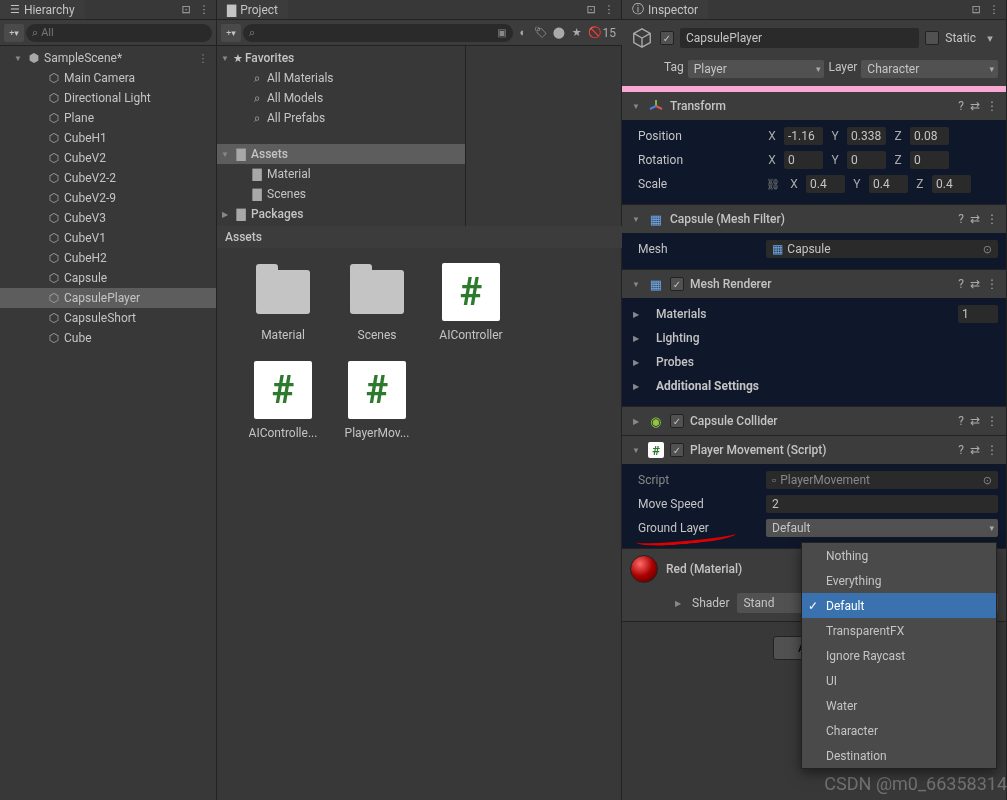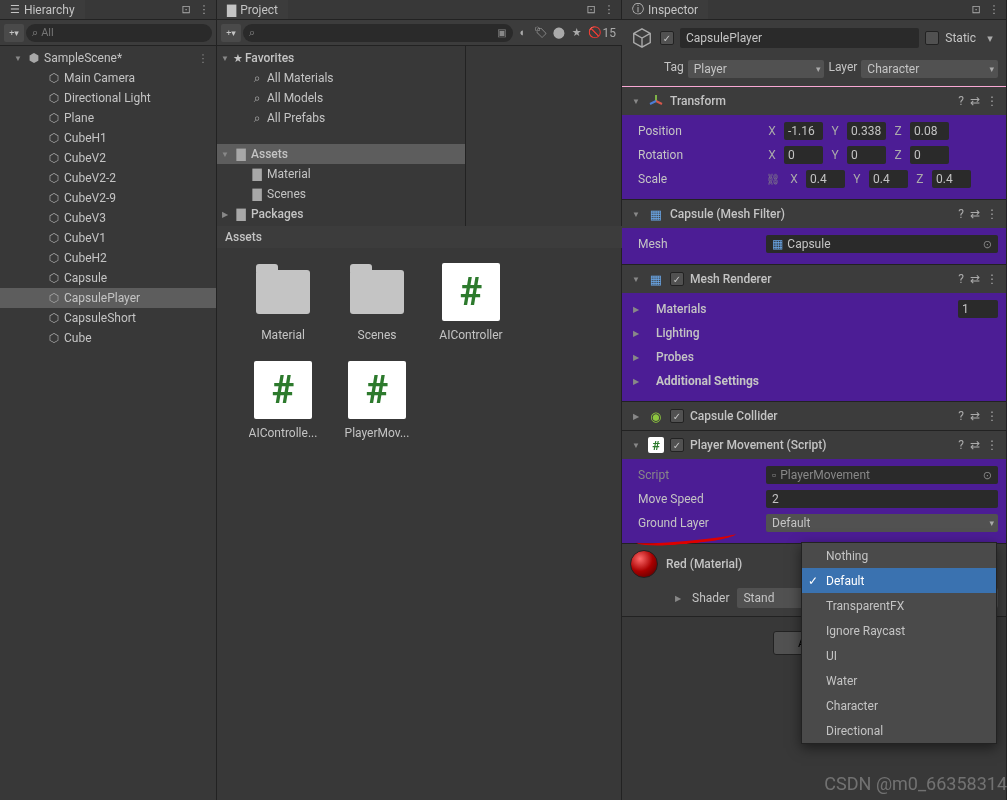--- a/index.html
+++ b/index.html
@@ -43,31 +43,31 @@
 .asset-label { font-size:12px; text-align:center; max-width:84px; overflow:hidden; text-overflow:ellipsis; white-space:nowrap; }
 
 
 .inspector { flex:1; display:flex; flex-direction:column; }
 .insp-body { overflow:auto; flex:1; }
 .insp-header { padding:6px 8px; display:flex; align-items:center; gap:6px; background:#3c3c3c; }
 .cube-icon { width:24px; height:24px; display:flex; align-items:center; justify-content:center; color:#aaa; }
 .name-input { flex:1; background:#2a2a2a; border:none; border-radius:2px; padding:3px 6px; color:#c4c4c4; height:20px; }
 .checkbox { width:14px; height:14px; background:#515151; border:1px solid #222; border-radius:2px; display:flex; align-items:center; justify-content:center; cursor:pointer; }
 .checkbox.checked::after { content:'✓'; color:#c4c4c4; font-size:10px; }
-.tag-layer { display:flex; gap:4px; padding:4px 8px 8px 42px; background:#3c3c3c; border-bottom:1px solid #f9a8d4; }
+.tag-layer { display:flex; gap:4px; padding:4px 8px 8px 42px; background:#3c3c3c; border-bottom:6px solid #f9a8d4; }
 .tag-layer label { font-size:12px; }
 .dropdown { background:#515151; border-radius:2px; padding:2px 18px 2px 6px; position:relative; cursor:pointer; min-width:70px; height:18px; display:flex; align-items:center; }
 .dropdown::after { content:'▾'; position:absolute; right:4px; color:#aaa; font-size:9px; }
 .component { border-bottom:1px solid #222; }
 .comp-header { display:flex; align-items:center; gap:6px; padding:4px 8px; background:#3c3c3c; cursor:pointer; height:28px; }
 .comp-header.collapsed { background:#3c3c3c; }
 .comp-icon { width:16px; height:16px; display:flex; align-items:center; justify-content:center; font-size:13px; }
 .comp-title { flex:1; font-weight:500; }
 .comp-btns { display:flex; gap:6px; color:#aaa; }
-.comp-body { padding:4px 8px 8px 8px; background:#4c1d95; }
+.comp-body { padding:4px 8px 8px 8px; background:#0f172a; }
 .prop-row { display:flex; align-items:center; gap:6px; padding:2px 0; height:24px; }
 .prop-label { width:130px; font-size:12px; padding-left:8px; }
 .vec-label { width:12px; text-align:center; color:#aaa; }
 .vec-input { width:39px; background:#2a2a2a; border:none; border-radius:2px; padding:2px 4px; color:#c4c4c4; height:18px; }
 .obj-field { flex:1; background:#2a2a2a; border-radius:2px; padding:2px 6px; height:18px; display:flex; align-items:center; gap:4px; }
 .obj-field .circ { margin-left:auto; color:#888; font-size:11px; }
 .num-field { flex:1; background:#2a2a2a; border:none; border-radius:2px; padding:2px 6px; color:#c4c4c4; height:18px; }
 .material-header { display:flex; align-items:center; gap:8px; padding:6px 8px; background:#3c3c3c; }
 .mat-ball { width:28px; height:28px; border-radius:50%; background:radial-gradient(circle at 35% 30%, #ff6b6b, #a00, #400); border:1px solid #222; }
 .shader-row { padding:4px 8px 8px 50px; display:flex; align-items:center; gap:8px; background:#3c3c3c; }
@@ -500,23 +500,24 @@
         <div class="shader-dd"><span>Stand</span></div>
       </div>
     </div>
 
     <button class="add-btn">Add C</button>
   </div>
 </div>
 
 <div class="layer-dropdown" style="left:801px;top:542px" id="layer-pop">
     <div class="layer-opt">Nothing</div>
+    <div class="layer-opt">Everything</div>
     <div class="layer-opt selected">Default</div>
     <div class="layer-opt">TransparentFX</div>
     <div class="layer-opt">Ignore Raycast</div>
     <div class="layer-opt">UI</div>
     <div class="layer-opt">Water</div>
     <div class="layer-opt">Character</div>
-    <div class="layer-opt">Directional</div>
+    <div class="layer-opt">Destination</div>
   </div>
 
 <div class="red-mark"></div>
 <div class="watermark">CSDN @m0_66358314</div>
 
 </body></html>

